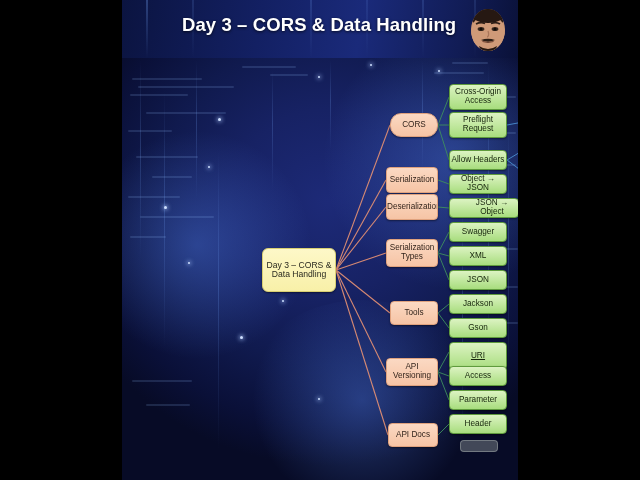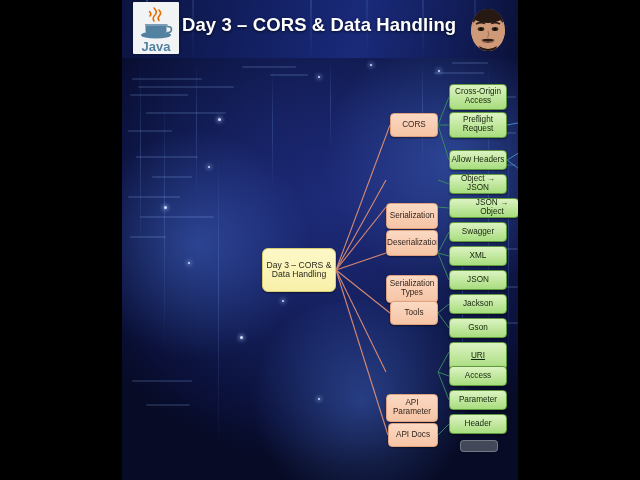--- a/index.html
+++ b/index.html
@@ -66,21 +66,21 @@
   .n-l2{
     background:linear-gradient(180deg,#dcf3c2 0%,#a8dd7e 100%);
     border:1px solid #5f9b3d;color:#16240c;
   }
   .n-ghost{
     background:rgba(205,215,205,.30);
     border:1px solid rgba(225,235,225,.30);
     color:rgba(235,240,235,.28);font-size:7px;
     box-shadow:none;
   }
-  .clip-y{overflow:hidden;margin-top:36px;}
+  .clip-y{overflow:hidden;}
   .clip-y span{position:relative;}
 
   svg#edges{position:absolute;left:0;top:0;width:396px;height:480px;z-index:3;}
 </style>
 </head>
 <body>
 
 <div id="screen">
   <div id="frame">
 
@@ -168,37 +168,37 @@
           <path d="M385 125 L401 122"></path>
           <path d="M385 160 L405 148"></path>
           <path d="M385 160 L401 172"></path>
         </g>
     </svg>
 
     <div id="nodes">
         <div class="node n-root" style="left: 140px; top: 248px; width: 74px; height: 44px;">
           <span>Day 3 – CORS &amp; Data Handling</span>
         </div>
-        <div class="node n-l1" style="left: 268px; top: 113px; width: 48px; height: 24px;">
+        <div class="node n-l1" style="left: 268px; top: 113px; width: 48px; height: 24px; border-radius: 11px;">
           <span>CORS</span>
         </div>
         <div class="node n-l1 clip-y" style="left: 264px; top: 167px; width: 52px; height: 26px;">
           <span>Serialization</span>
         </div>
         <div class="node n-l1 clip-y" style="left: 264px; top: 194px; width: 52px; height: 26px;">
           <span>Deserialization</span>
         </div>
         <div class="node n-l1 clip-y" style="left: 264px; top: 239px; width: 52px; height: 28px;">
           <span>Serialization Types</span>
         </div>
         <div class="node n-l1" style="left: 268px; top: 301px; width: 48px; height: 24px;">
           <span>Tools</span>
         </div>
         <div class="node n-l1 clip-y" style="left: 264px; top: 358px; width: 52px; height: 28px;">
-          <span>API Parameter</span>
+          <span>API Versioning</span>
         </div>
         <div class="node n-l1" style="left: 266px; top: 423px; width: 50px; height: 24px;">
           <span>API Docs</span>
         </div>
         <div class="node n-l2" style="left: 327px; top: 84px; width: 58px; height: 26px;">
           <span>Cross-Origin Access</span>
         </div>
         <div class="node n-l2" style="left: 327px; top: 112px; width: 58px; height: 26px;">
           <span>Preflight Request</span>
         </div>
@@ -244,34 +244,20 @@
       </div>
 
     <div id="banner">
       <div class="bstreak" style="left:24px;"></div>
       <div class="bstreak" style="left:70px;opacity:.5;"></div>
       <div class="bstreak" style="left:188px;opacity:.6;"></div>
       <div class="bstreak" style="left:244px;opacity:.4;"></div>
       <div class="bstreak" style="left:300px;opacity:.55;"></div>
       <div class="bstreak" style="left:352px;opacity:.45;"></div>
 
-      <div id="java-logo">
-        <svg width="46" height="52" viewBox="0 0 46 52" aria-hidden="true">
-          <g fill="none" stroke="#e76f00" stroke-width="1.6" stroke-linecap="round">
-            <path d="M21 6 q4 4 1 7 q-3 3 -1 6"></path>
-            <path d="M26 8 q3 3 .5 5.5 q-2.5 2.5 -.5 5"></path>
-            <path d="M16.5 9.5 q2.5 2.5 .5 4.5"></path>
-          </g>
-          <ellipse cx="23" cy="33" rx="15" ry="3.6" fill="#5382a1"></ellipse>
-          <path d="M12.5 24 h21 v5 a10.5 5 0 0 1 -21 0 z" fill="#5382a1"></path>
-          <path d="M33.5 24.5 q5 -.3 5 3 t-5 3.2" fill="none" stroke="#5382a1" stroke-width="1.7"></path>
-          <path d="M12 23 h22.5" stroke="#5382a1" stroke-width="1.6"></path>
-          <text x="23" y="49" font-family="Liberation Sans, sans-serif" font-size="13" font-weight="bold" fill="#5382a1" text-anchor="middle">Java</text>
-        </svg>
-      </div>
 
       <div id="banner-title">Day 3 – CORS &amp; Data Handling</div>
 
       <div id="avatar">
         <svg width="52" height="56" viewBox="0 0 52 56" aria-hidden="true">
           <defs>
             <clipPath id="headclip">
                 <ellipse cx="26" cy="30" rx="17" ry="21"></ellipse>
               </clipPath>
           </defs>

